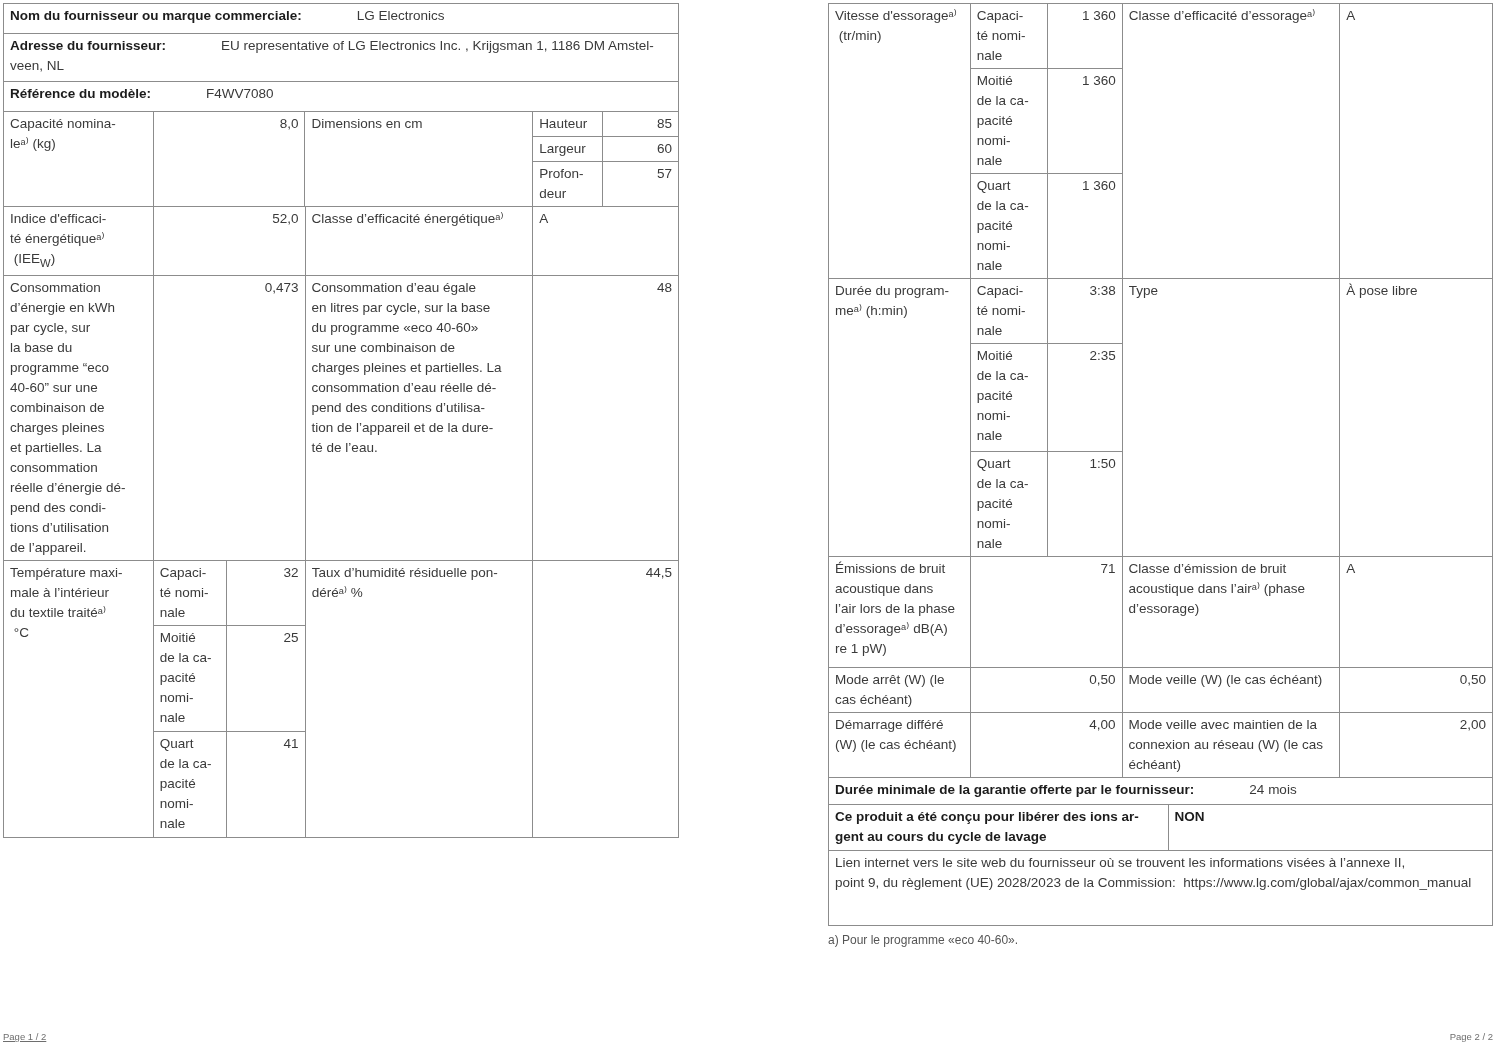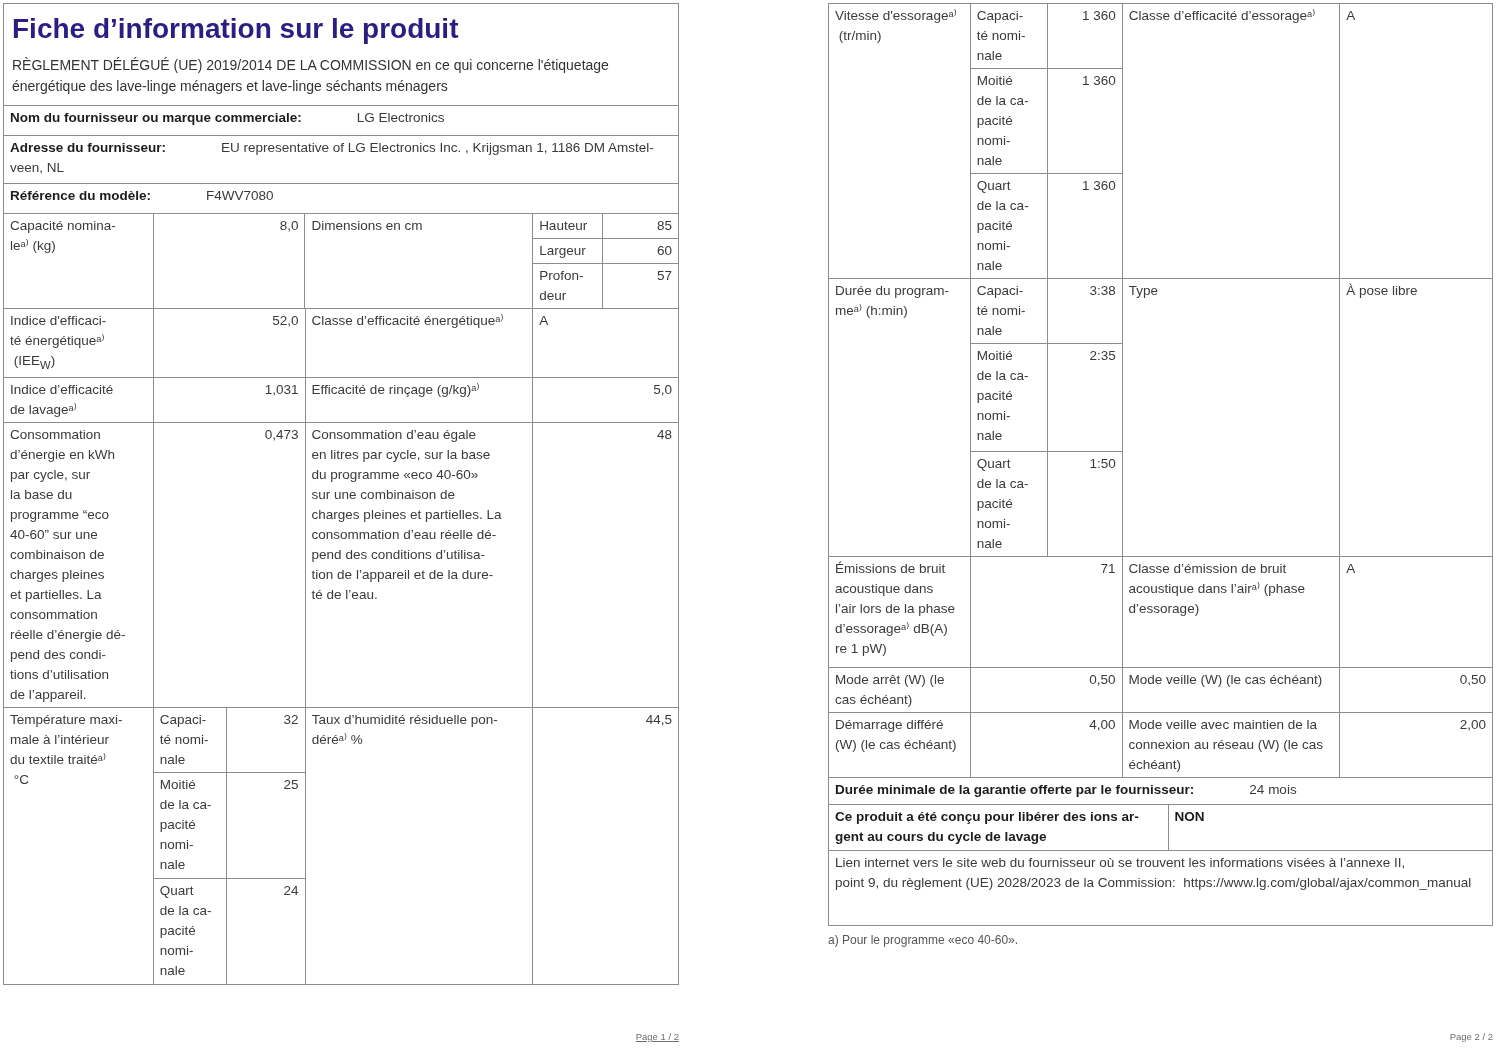--- a/index.html
+++ b/index.html
@@ -15,39 +15,33 @@
   .num{text-align:right;padding-right:7px;margin-left:15px;}
   .pre{white-space:pre-line;}
   .prew{white-space:pre-wrap;}
   .b{font-weight:bold;color:#1c1c1c;}
   .val{margin-left:11px;padding-left:44px;}
   h1{margin:2px 0 9px 0;font-size:28px;line-height:34px;font-weight:bold;color:#2b1e83;}
   .titlecell{padding:6px 8px 8px 8px !important;}
   .reg{margin:0;font-size:14px;line-height:21px;color:#333;}
   .footnote{margin-top:7px;font-size:12px;color:#555;}
   .pagefooter{position:absolute;top:1031px;font-size:9.5px;color:#6e6e6e;}
-  #pf1{left:3px;width:676px;text-align:right;text-decoration:underline;}
+  #pf1{left:3px;width:676px;text-align:left;text-decoration:underline;}
   #pf2{left:828px;width:665px;text-align:right;}
 </style>
 </head>
 <body>
 
 <div class="page" id="page1">
 
   <table class="tbl">
     <colgroup>
         <col style="width:676px">
     </colgroup>
       <tbody>
-        <tr>
-          <td class="titlecell">
-      <h1>Fiche d’information sur le produit</h1>
-      <p class="reg">RÈGLEMENT DÉLÉGUÉ (UE) 2019/2014 DE LA COMMISSION en ce qui concerne l'étiquetage énergétique des lave-linge ménagers et lave-linge séchants ménagers</p>
-    </td>
-        </tr>
     <tr>
           <td style="height:25px">
       <span class="b">Nom du fournisseur ou marque commerciale:</span><span class="val">LG Electronics</span>
     </td>
         </tr>
     <tr>
           <td style="height:43px">
       <span class="b">Adresse du fournisseur:</span><span class="val">EU representative of LG Electronics Inc. , Krijgsman 1, 1186 DM Amstel-veen, NL</span>
     </td>
         </tr>
@@ -101,37 +95,20 @@
       <td style="height:62px" class="prew"><span>Indice d'efficaci-
 té énergétiqueᵃ⁾
  (IEE</span><sub>W</sub><span>)</span></td>
       <td class="num">52,0</td>
       <td>Classe d’efficacité énergétiqueᵃ⁾</td>
       <td>A</td>
     </tr>
   </tbody>
     </table>
 
-  <table class="tbl">
-    <colgroup>
-        <col style="width:150px">
-        <col style="width:152px">
-        <col style="width:228px">
-        <col style="width:146px">
-    </colgroup>
-      <tbody>
-        <tr>
-      <td style="height:40px" class="pre">Indice d’efficacité
-de lavageᵃ⁾</td>
-      <td class="num">1,031</td>
-      <td>Efficacité de rinçage (g/kg)ᵃ⁾</td>
-      <td class="num">5,0</td>
-    </tr>
-  </tbody>
-    </table>
 
   <table class="tbl">
     <colgroup>
         <col style="width:150px">
         <col style="width:152px">
         <col style="width:228px">
         <col style="width:146px">
     </colgroup>
       <tbody>
         <tr>
@@ -193,21 +170,21 @@
 nomi-
 nale</td>
       <td class="num">25</td>
     </tr>
     <tr>
       <td style="height:101px" class="pre">Quart
 de la ca-
 pacité
 nomi-
 nale</td>
-      <td class="num">24</td>
+      <td class="num">41</td>
     </tr>
   </tbody>
     </table>
 
 </div>
 <div class="pagefooter" id="pf1">Page 1 / 2</div>
 
 <div class="page" id="page2">
 
   <table class="tbl">

